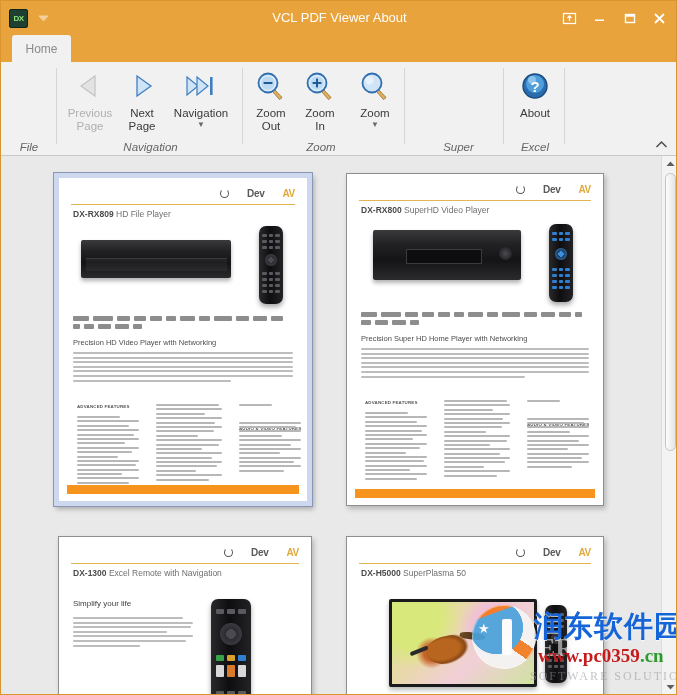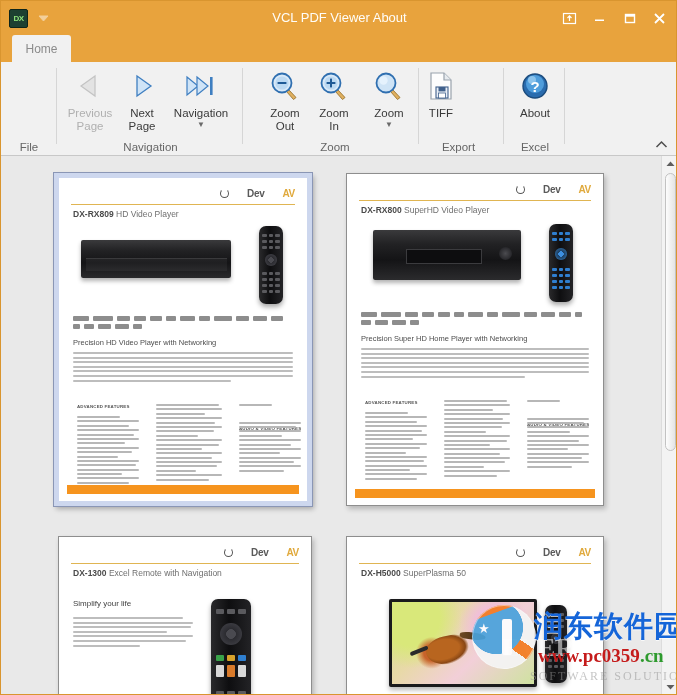--- a/index.html
+++ b/index.html
@@ -92,21 +92,21 @@
     position: absolute; top: 0;
     height: 93px;
   }
   .rgroup.sep::after {
     content: ""; position: absolute;
     right: 0; top: 6px; width: 1px; height: 76px;
     background: #d6d6d6;
   }
   .rgroup-label {
     position: absolute; bottom: 2px; left: 0; width: 100%;
-    text-align: center; font-size: 11.5px; color: #666;
+    text-align: center; font-size: 11.5px; color: #666; font-style: italic;
   }
   .rbtn {
     position: absolute; top: 4px;
     display: flex; flex-direction: column; align-items: center;
     width: 56px;
   }
   .rbtn .ico { height: 40px; display:flex; align-items:center; justify-content:center; }
   .rbtn .lbl {
     font-size: 11.5px; color: #3a3a3a;
     text-align: center; line-height: 13px; margin-top: 1px;
@@ -432,21 +432,21 @@
             <path d="M16 5 L27 14 L16 23 Z" fill="#cfe4f7" stroke="#3f7fc1" stroke-width="1.2"></path>
             <rect x="29" y="5" width="2.6" height="18" fill="#3f7fc1"></rect>
           </svg>
         </div>
         <div class="lbl">Navigation</div>
         <div class="drop-caret">▼</div>
       </div>
       <div class="rgroup-label">Navigation</div>
     </div>
 
-    <div class="rgroup sep" style="left:250px; width:168px;">
+    <div class="rgroup sep" style="left:236px; width:168px;">
       <div class="rbtn" style="left:6px;">
         <div class="ico">
           <svg width="32" height="30" viewBox="0 0 32 30">
             <path d="M19.5 18.5 L27 26.5 L24.5 28.5 L17.5 20.5 Z" fill="#e0b060" stroke="#9a7530" stroke-width=".9"></path>
             <circle cx="13" cy="12" r="9.5" fill="#d8e9f8" stroke="#2f6fb0" stroke-width="1.8"></circle>
             <circle cx="13" cy="12" r="6.6" fill="#bcd9f2"></circle>
             <rect x="8.6" y="11" width="8.8" height="2" fill="#1f5a96"></rect>
           </svg>
         </div>
         <div class="lbl">
@@ -477,33 +477,21 @@
             <circle cx="10.5" cy="9.5" r="4.2" fill="#eaf5ff" opacity=".8"></circle>
           </svg>
         </div>
         <div class="lbl">Zoom</div>
         <div class="drop-caret">▼</div>
       </div>
       <div class="rgroup-label">Zoom</div>
     </div>
 
     <div class="rgroup sep" style="left:412px; width:91px;">
-      <div class="rbtn" style="left:0;">
-        <div class="ico">
-          <svg width="28" height="30" viewBox="0 0 28 30">
-            <path d="M4 2 h13 l7 7 v19 H4 Z" fill="#fdfdfd" stroke="#9aa3ad" stroke-width="1.2"></path>
-            <path d="M17 2 v7 h7" fill="#e7ebef" stroke="#9aa3ad" stroke-width="1.2"></path>
-            <rect x="9" y="16" width="12" height="11" fill="#e8eef6" stroke="#41618c" stroke-width="1.1"></rect>
-            <rect x="11.5" y="16" width="7" height="4.4" fill="#41618c"></rect>
-            <rect x="11.5" y="22" width="7" height="5" fill="#fff" stroke="#41618c" stroke-width=".8"></rect>
-          </svg>
-        </div>
-        <div class="lbl">TIFF</div>
-      </div>
-      <div class="rgroup-label">Export</div>
+      <div class="rgroup-label">Super</div>
     </div>
 
     <div class="rgroup sep" style="left:504px; width:60px;">
       <div class="rbtn" style="left:2px;">
         <div class="ico">
           <svg width="30" height="30" viewBox="0 0 30 30">
             <circle cx="15" cy="15" r="12" fill="#2a6cae" stroke="#1c4c7d" stroke-width="1.4"></circle>
             <circle cx="15" cy="13" r="9" fill="#4f9ddb"></circle>
             <circle cx="12" cy="9" r="4" fill="#9fd0f2" opacity=".75"></circle>
             <text x="15" y="21" font-size="15" fill="#fff" text-anchor="middle" font-weight="bold" font-family="Liberation Sans, sans-serif">?</text>
@@ -526,21 +514,21 @@
     <div class="page selected" style="left:53px; top:17px; width:258px; height:333px;">
       <div class="page-inner">
         <div class="pg-logo">
           <span class="ring"></span>
             <span>Dev</span>
             <span class="av">AV</span>
         </div>
         <div class="pg-rule"></div>
         <div class="pg-title">
           <b>DX-RX809</b>
-          <span>HD Video Player</span>
+          <span>HD File Player</span>
         </div>
 
         <div class="dev-player" style="left:22px; top:62px; width:150px; height:38px;">
           <div class="face"></div>
         </div>
 
         <div class="dev-remote" style="left:200px; top:48px; width:24px; height:78px;">
           <div class="btnrow" style="top:8px;">
               <i></i>
               <i></i>

